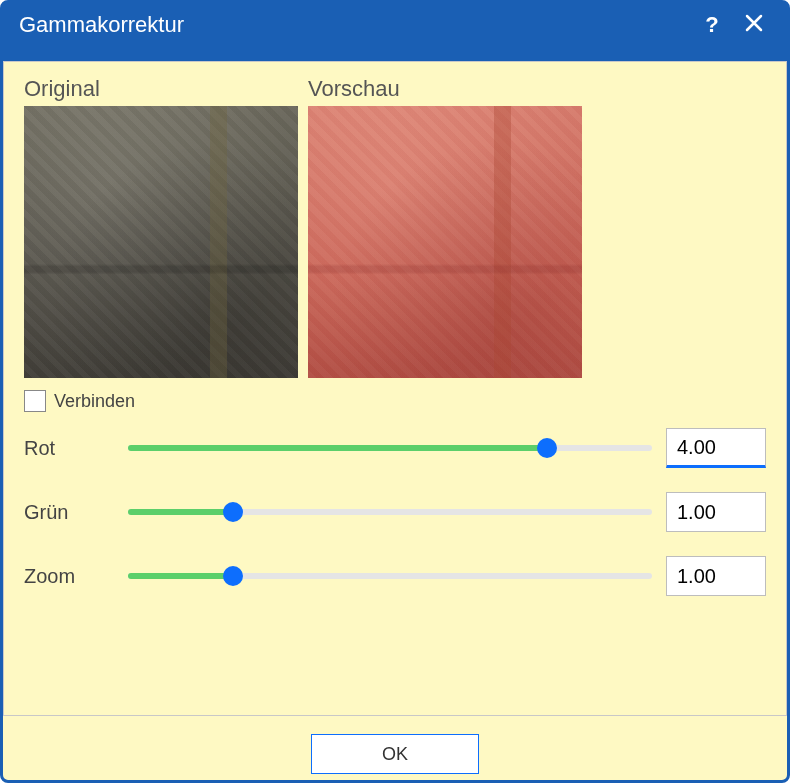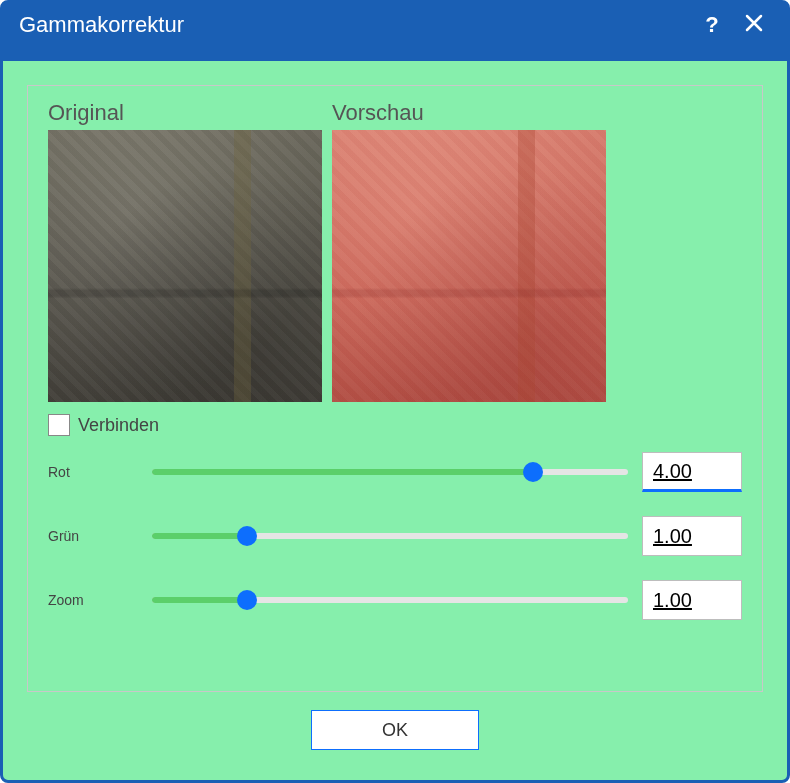--- a/index.html
+++ b/index.html
@@ -9,21 +9,21 @@
     background: #fff;
     width: 790px;
     height: 783px;
     overflow: hidden;
   }
   .window {
     width: 790px;
     height: 783px;
     border: 3px solid #1a5fb4;
     border-radius: 8px;
-    background: #86efac;
+    background: #fef9c3;
     display: flex;
     flex-direction: column;
   }
   .titlebar {
     background: #1a5fb4;
     color: #fff;
     display: flex;
     align-items: center;
     padding: 6px 12px 20px 16px;
     height: 58px;
@@ -37,21 +37,20 @@
     height: 36px;
     display: flex;
     align-items: center;
     justify-content: center;
     cursor: pointer;
     font-size: 22px;
     font-weight: 600;
   }
   .content-area {
     flex: 1;
-    padding: 24px;
     display: flex;
     flex-direction: column;
   }
   .panel {
     border: 1px solid #c8c8c8;
     padding: 14px 20px 22px 20px;
     flex: 1;
     display: flex;
     flex-direction: column;
   }
@@ -172,21 +171,21 @@
     flex-direction: column;
     gap: 24px;
   }
   .slider-row {
     display: flex;
     align-items: center;
     gap: 14px;
   }
   .slider-name {
     width: 90px;
-    font-size: 14px;
+    font-size: 20px;
     color: #444;
   }
   .hslider {
     flex: 1;
     height: 20px;
     position: relative;
     cursor: pointer;
   }
   .hslider .track {
     position: absolute;
@@ -214,21 +213,20 @@
     border-radius: 50%;
     margin-left: -10px;
   }
   .val-input {
     width: 100px;
     height: 40px;
     border: 1px solid #bdbdbd;
     font-size: 20px;
     padding: 0 10px;
     background: #fff;
-    text-decoration: underline;
   }
   .val-input.focused {
     border-bottom: 3px solid #0d6efd;
   }
   .button-row {
     display: flex;
     justify-content: center;
     gap: 32px;
     padding: 18px 0 6px 0;
   }

